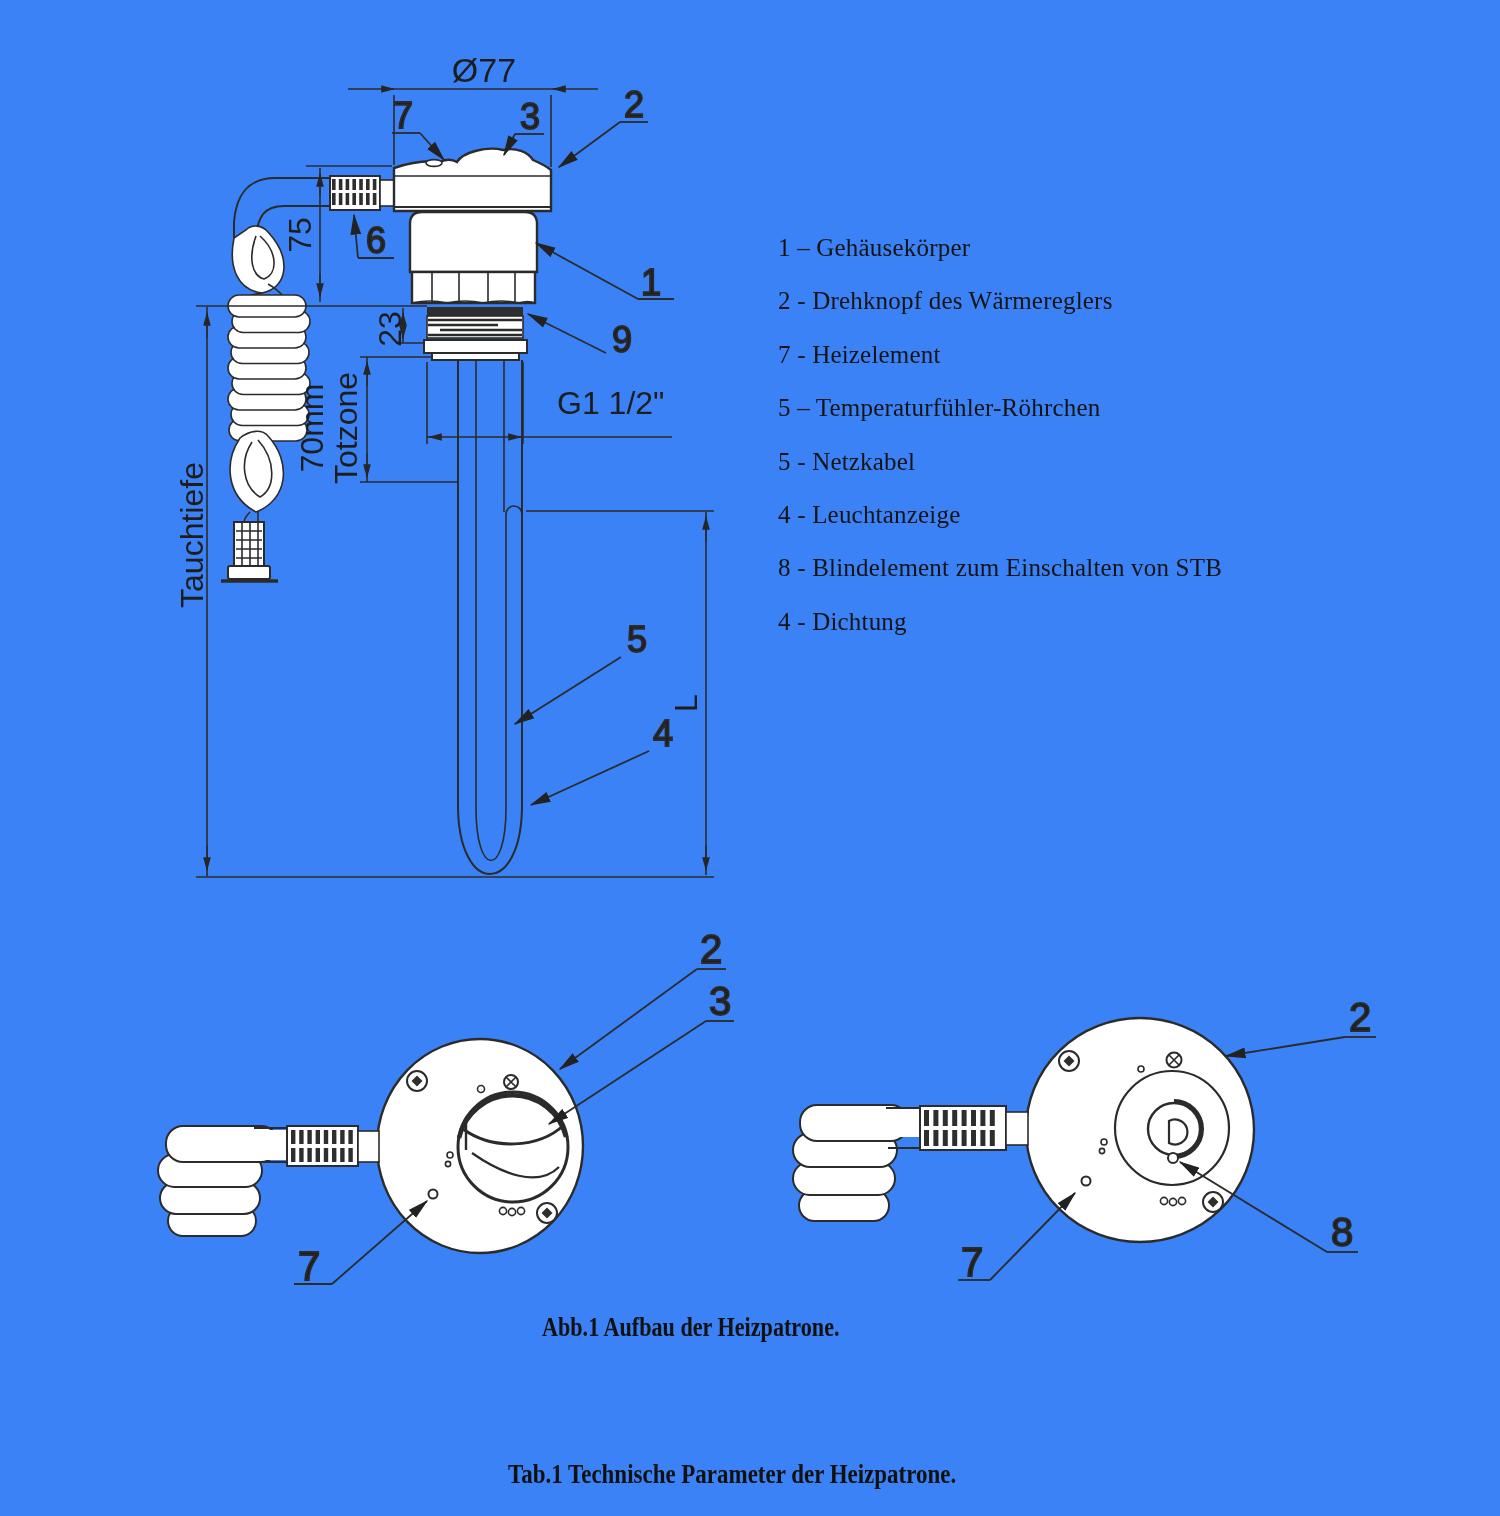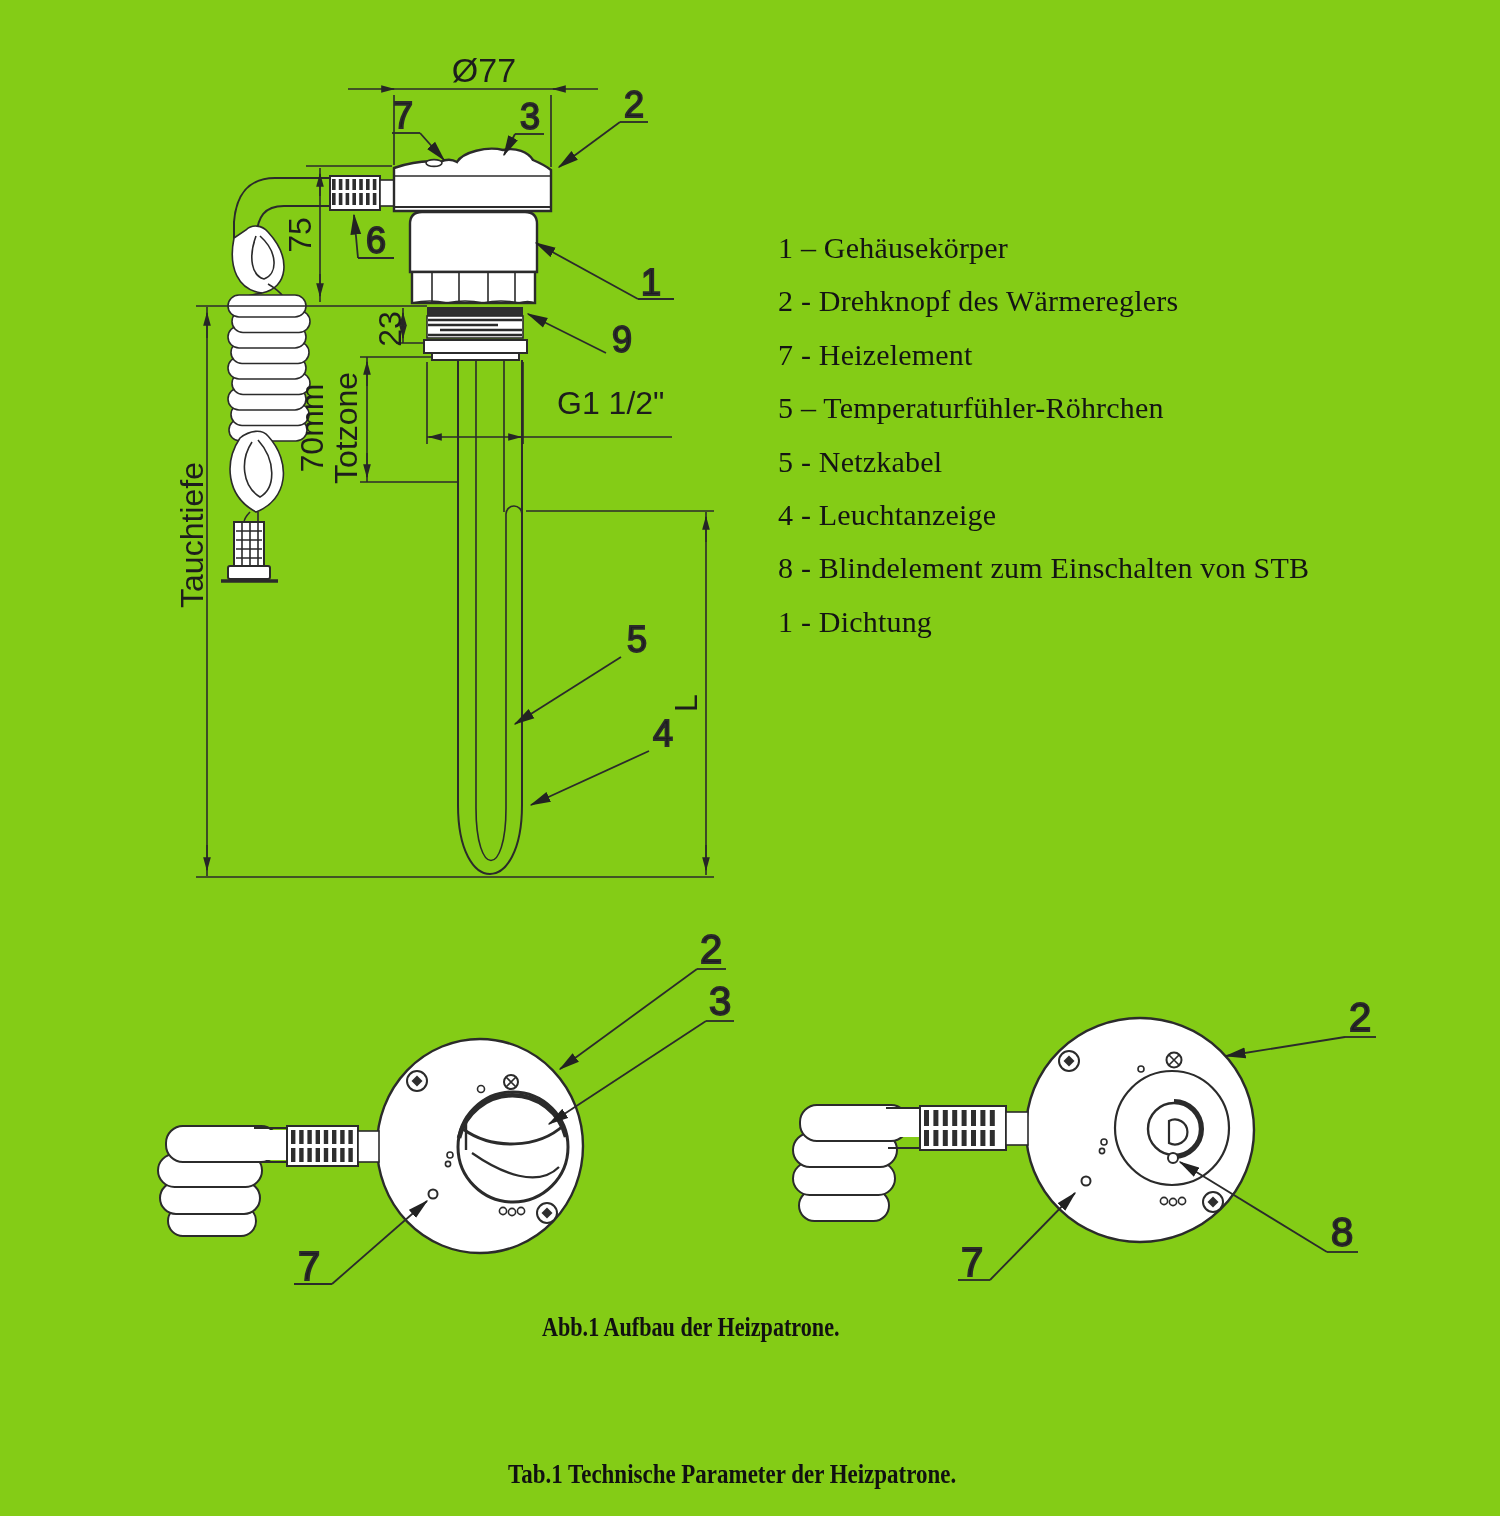--- a/index.html
+++ b/index.html
@@ -1,19 +1,19 @@
 <!DOCTYPE html>
 <html><head>
 <meta charset="utf-8">
 <style>
   html,body{margin:0;padding:0;background:#fff;}
-  #page{position:relative;width:1500px;height:1516px;background:#84cc16;overflow:hidden;
+  #page{position:relative;width:1500px;height:1516px;background:#3b82f6;overflow:hidden;
         font-family:"Liberation Serif",serif;color:#161616;}
   #lineart{position:absolute;left:0;top:0;}
-  .legend{position:absolute;left:778px;top:221px;font-size:30px;line-height:53.4px;
+  .legend{position:absolute;left:778px;top:221px;font-size:25px;line-height:53.4px;
           letter-spacing:.2px;color:#141414;white-space:nowrap;}
   .caption{position:absolute;font-weight:bold;color:#111;white-space:nowrap;
            transform-origin:left top;transform:scaleX(.82);}
   #cap-abb{left:542px;top:1312px;font-size:27px;}
   #cap-tab{left:508px;top:1458px;font-size:28px;}
   svg text{font-family:"Liberation Sans",sans-serif;fill:#1d1d1d;}
   .dimtxt{font-size:32px;}
   .dimbig{font-size:34px;}
   .lbl{font-size:36px;}
   .lblB{font-size:40px;}
@@ -358,18 +358,18 @@
 </svg>
 
   <div class="legend">
     <div>1 – Gehäusekörper</div>
     <div>2 - Drehknopf des Wärmereglers</div>
     <div>7 - Heizelement</div>
     <div>5 – Temperaturfühler-Röhrchen</div>
     <div>5 - Netzkabel</div>
     <div>4 - Leuchtanzeige</div>
     <div>8 - Blindelement zum Einschalten von STB</div>
-    <div>1 - Dichtung</div>
+    <div>4 - Dichtung</div>
   </div>
 
   <div id="cap-abb" class="caption">Abb.1 Aufbau der Heizpatrone.</div>
   <div id="cap-tab" class="caption">Tab.1 Technische Parameter der Heizpatrone.</div>
 </div>
 
 </body></html>

